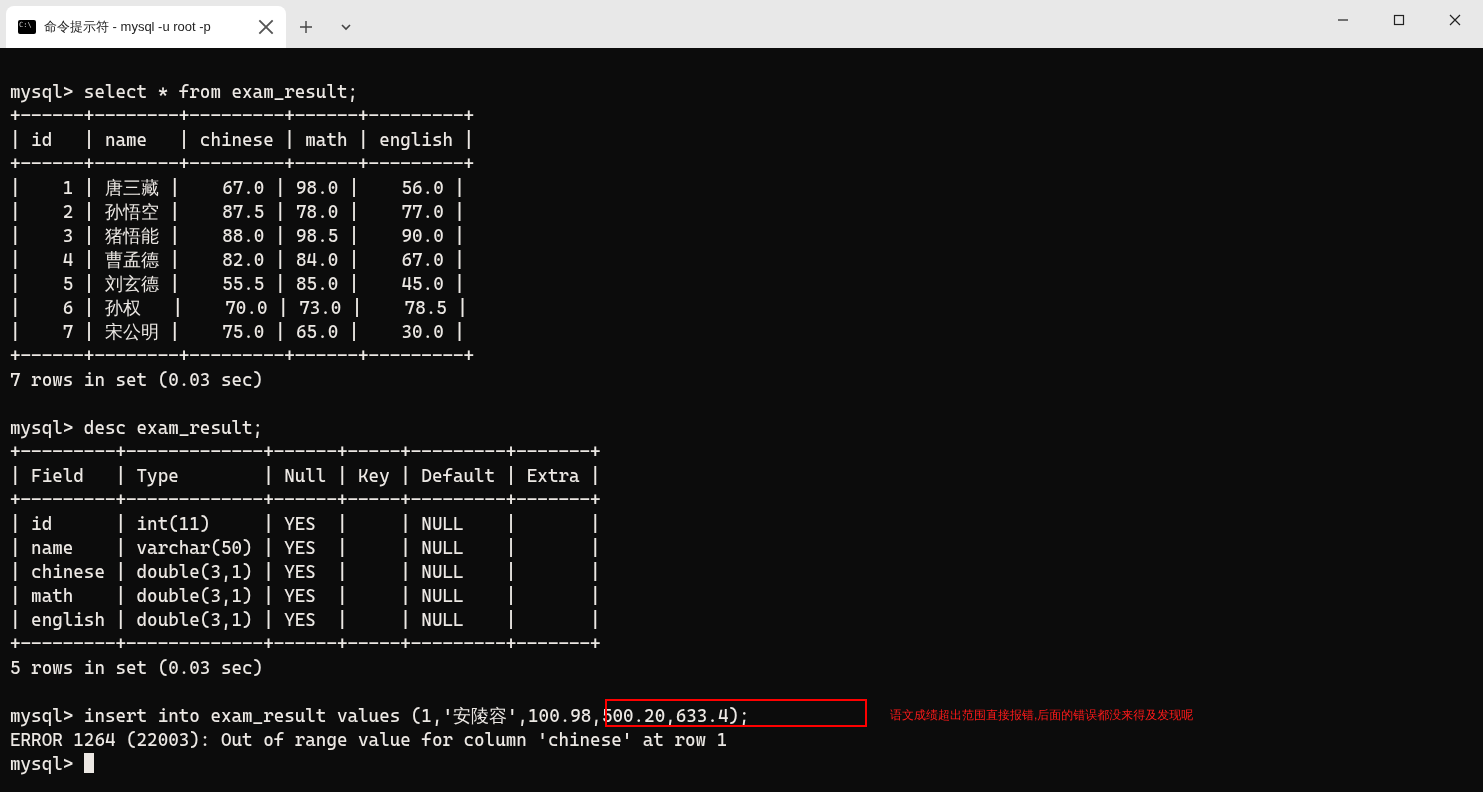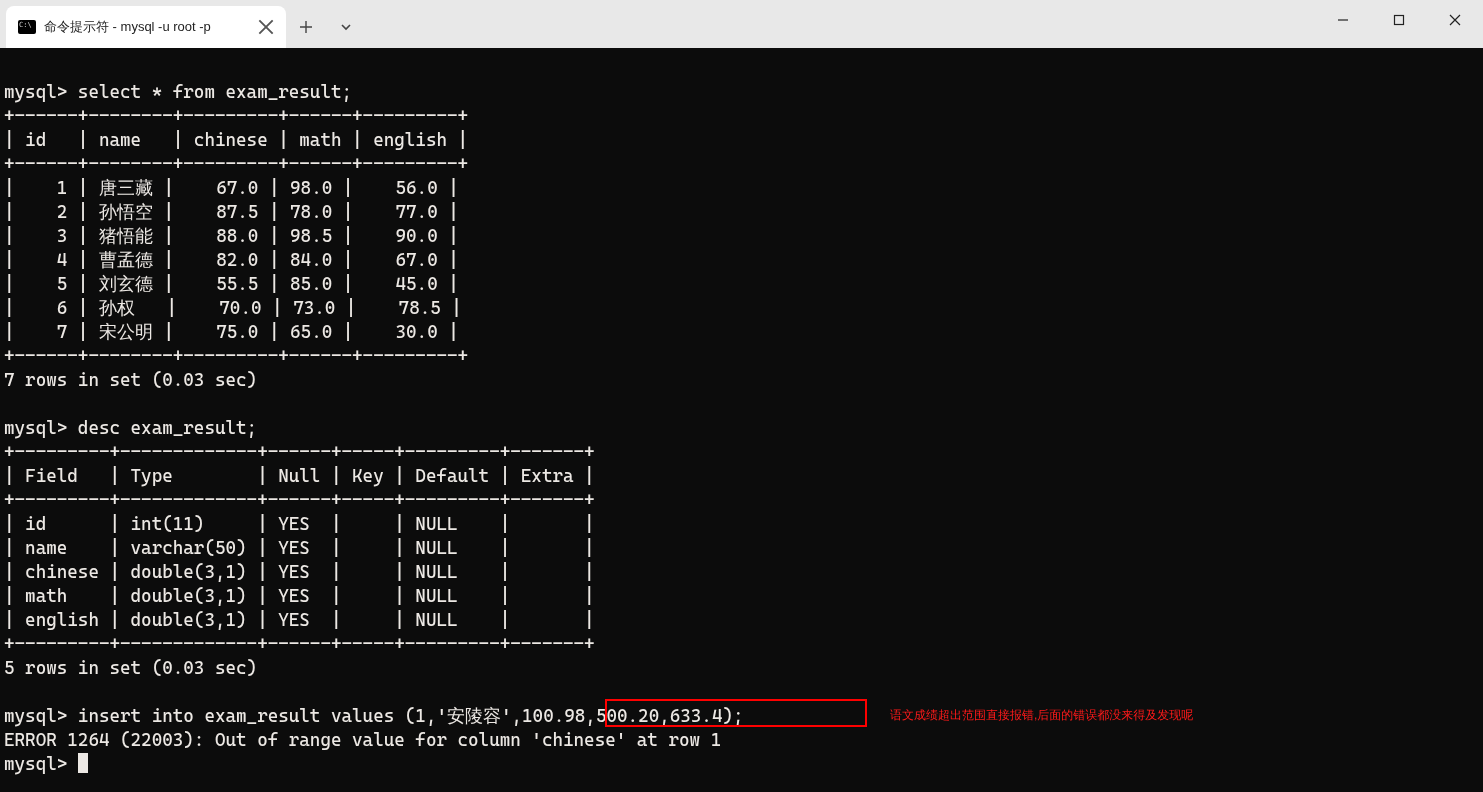--- a/index.html
+++ b/index.html
@@ -28,21 +28,21 @@
   .spacer { flex: 1; }
   .win-controls { display: flex; }
   .win-btn { width: 56px; height: 40px; display: flex; align-items: center; justify-content: center; color: #222; cursor: pointer; }
   .win-btn svg { width: 12px; height: 12px; }
 
   
   .terminal {
     flex: 1; background: #0c0c0c; color: #ece8e4;
     font-family: "Cascadia Mono", "Consolas", monospace;
     font-size: 18px; line-height: 24px;
-    padding: 8px 4px;
+    padding: 8px 10px;
     white-space: pre; overflow: hidden; position: relative;
   }
   .cursor {
     display: inline-block; width: 10px; height: 20px;
     background: #ece8e4; vertical-align: -3px;
   }
   .highlight-box {
     position: absolute;
     border: 2px solid #ff0000;
     pointer-events: none;

